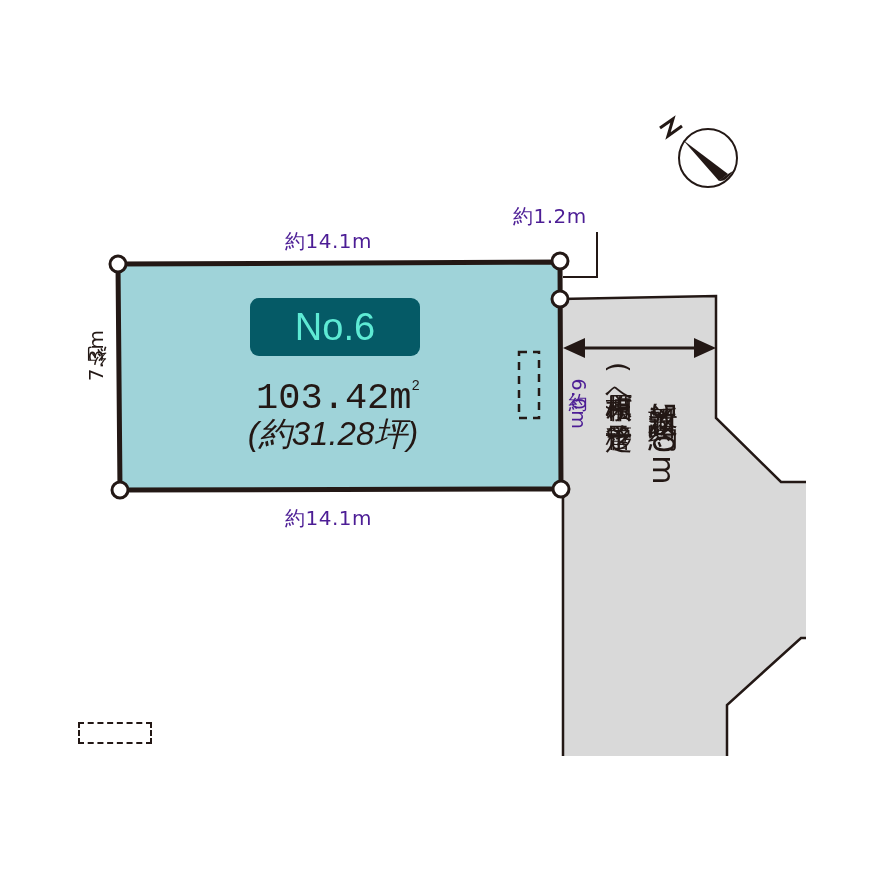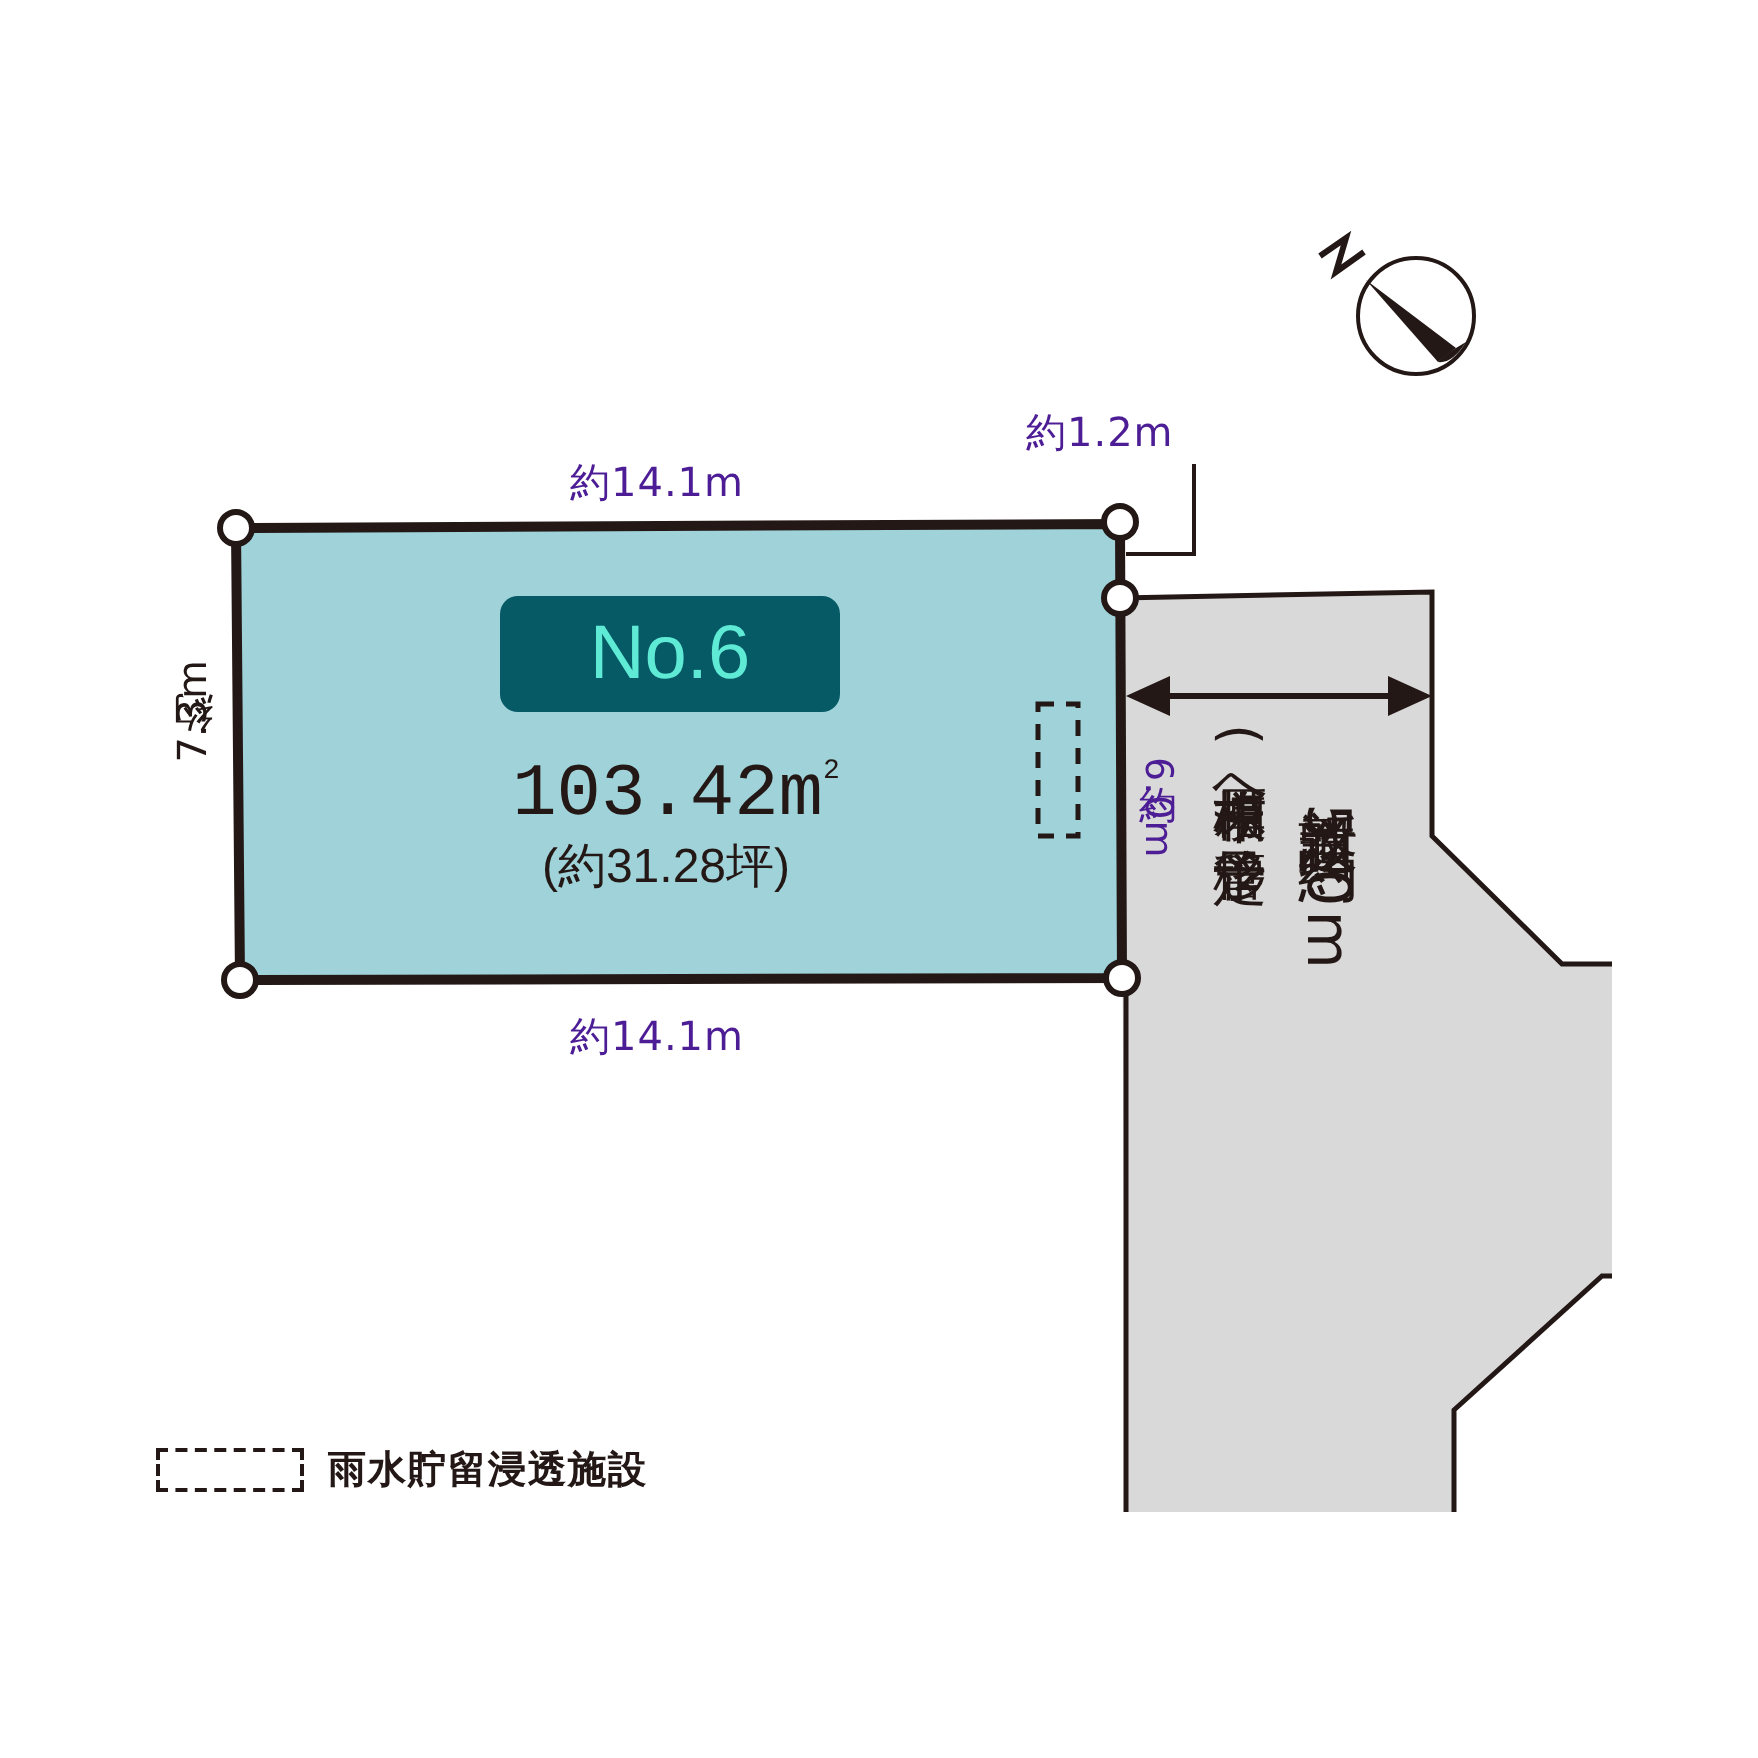--- a/index.html
+++ b/index.html
@@ -7,21 +7,21 @@
            font-family: "DejaVu Sans", "Liberation Sans", sans-serif; color: #231815; }
     svg.plan { position: absolute; left: 0; top: 0; }
     .lbl { position: absolute; font-size: 20px; letter-spacing: 0.5px; white-space: nowrap; color: #4c1d95; }
     .lot-badge { position: absolute; left: 250px; top: 298px; width: 170px; height: 58px;
                  background: #055a66; border-radius: 9px; color: #5eead4; font-size: 38px;
                  font-family: "Liberation Sans", sans-serif; text-align: center; line-height: 58px; }
     .area-main { position: absolute; left: 238px; top: 364px; width: 200px; text-align: center;
                  font-size: 37px; font-family: Liberation Mono, monospace; line-height: 44px; }
     .area-main sup { font-size: 14px; vertical-align: 18px; }
     .area-tsubo { position: absolute; left: 218px; top: 412px; width: 230px; text-align: center;
-                  font-size: 24px; font-family: "Liberation Sans", sans-serif; line-height: 44px; }
+                  font-size: 33px; font-family: "Liberation Sans", sans-serif; line-height: 44px; font-style: italic; }
     .vert { position: absolute; writing-mode: vertical-rl; white-space: nowrap; }
     .road-name { left: 645px; top: 380px; font-size: 30px; line-height: 36px; letter-spacing: 2px; }
     .road-note { left: 604px; top: 362px; font-size: 27px; line-height: 30px; letter-spacing: 0px; }
     .left-dim { left: 82px; top: 330px; font-size: 20px; transform: rotate(180deg); writing-mode: vertical-rl; }
     .right-dim { left: 566px; top: 378px; font-size: 19px; }
     .legend { position: absolute; left: 78px; top: 722px; display: flex; align-items: center; }
     .legend-box { width: 74px; height: 22px; border: 2px dashed #231815; box-sizing: border-box; margin-right: 12px; }
     .legend-text { font-size: 19px; font-weight: bold; letter-spacing: 1px; }
   </style>
 </head>
@@ -68,14 +68,13 @@
 
 <div class="lot-badge">No.6</div>
 <div class="area-main"><span>103.42m</span><sup>2</sup></div>
 <div class="area-tsubo">(約31.28坪)</div>
 
 <div class="vert road-name">新設道路 約5.0m</div>
 <div class="vert road-note">(相模原市へ移管予定)</div>
 
 <div class="legend">
   <div class="legend-box"></div>
-  <span class="legend-text">雨水貯留浸透施設</span>
 </div>
 
 </body></html>

